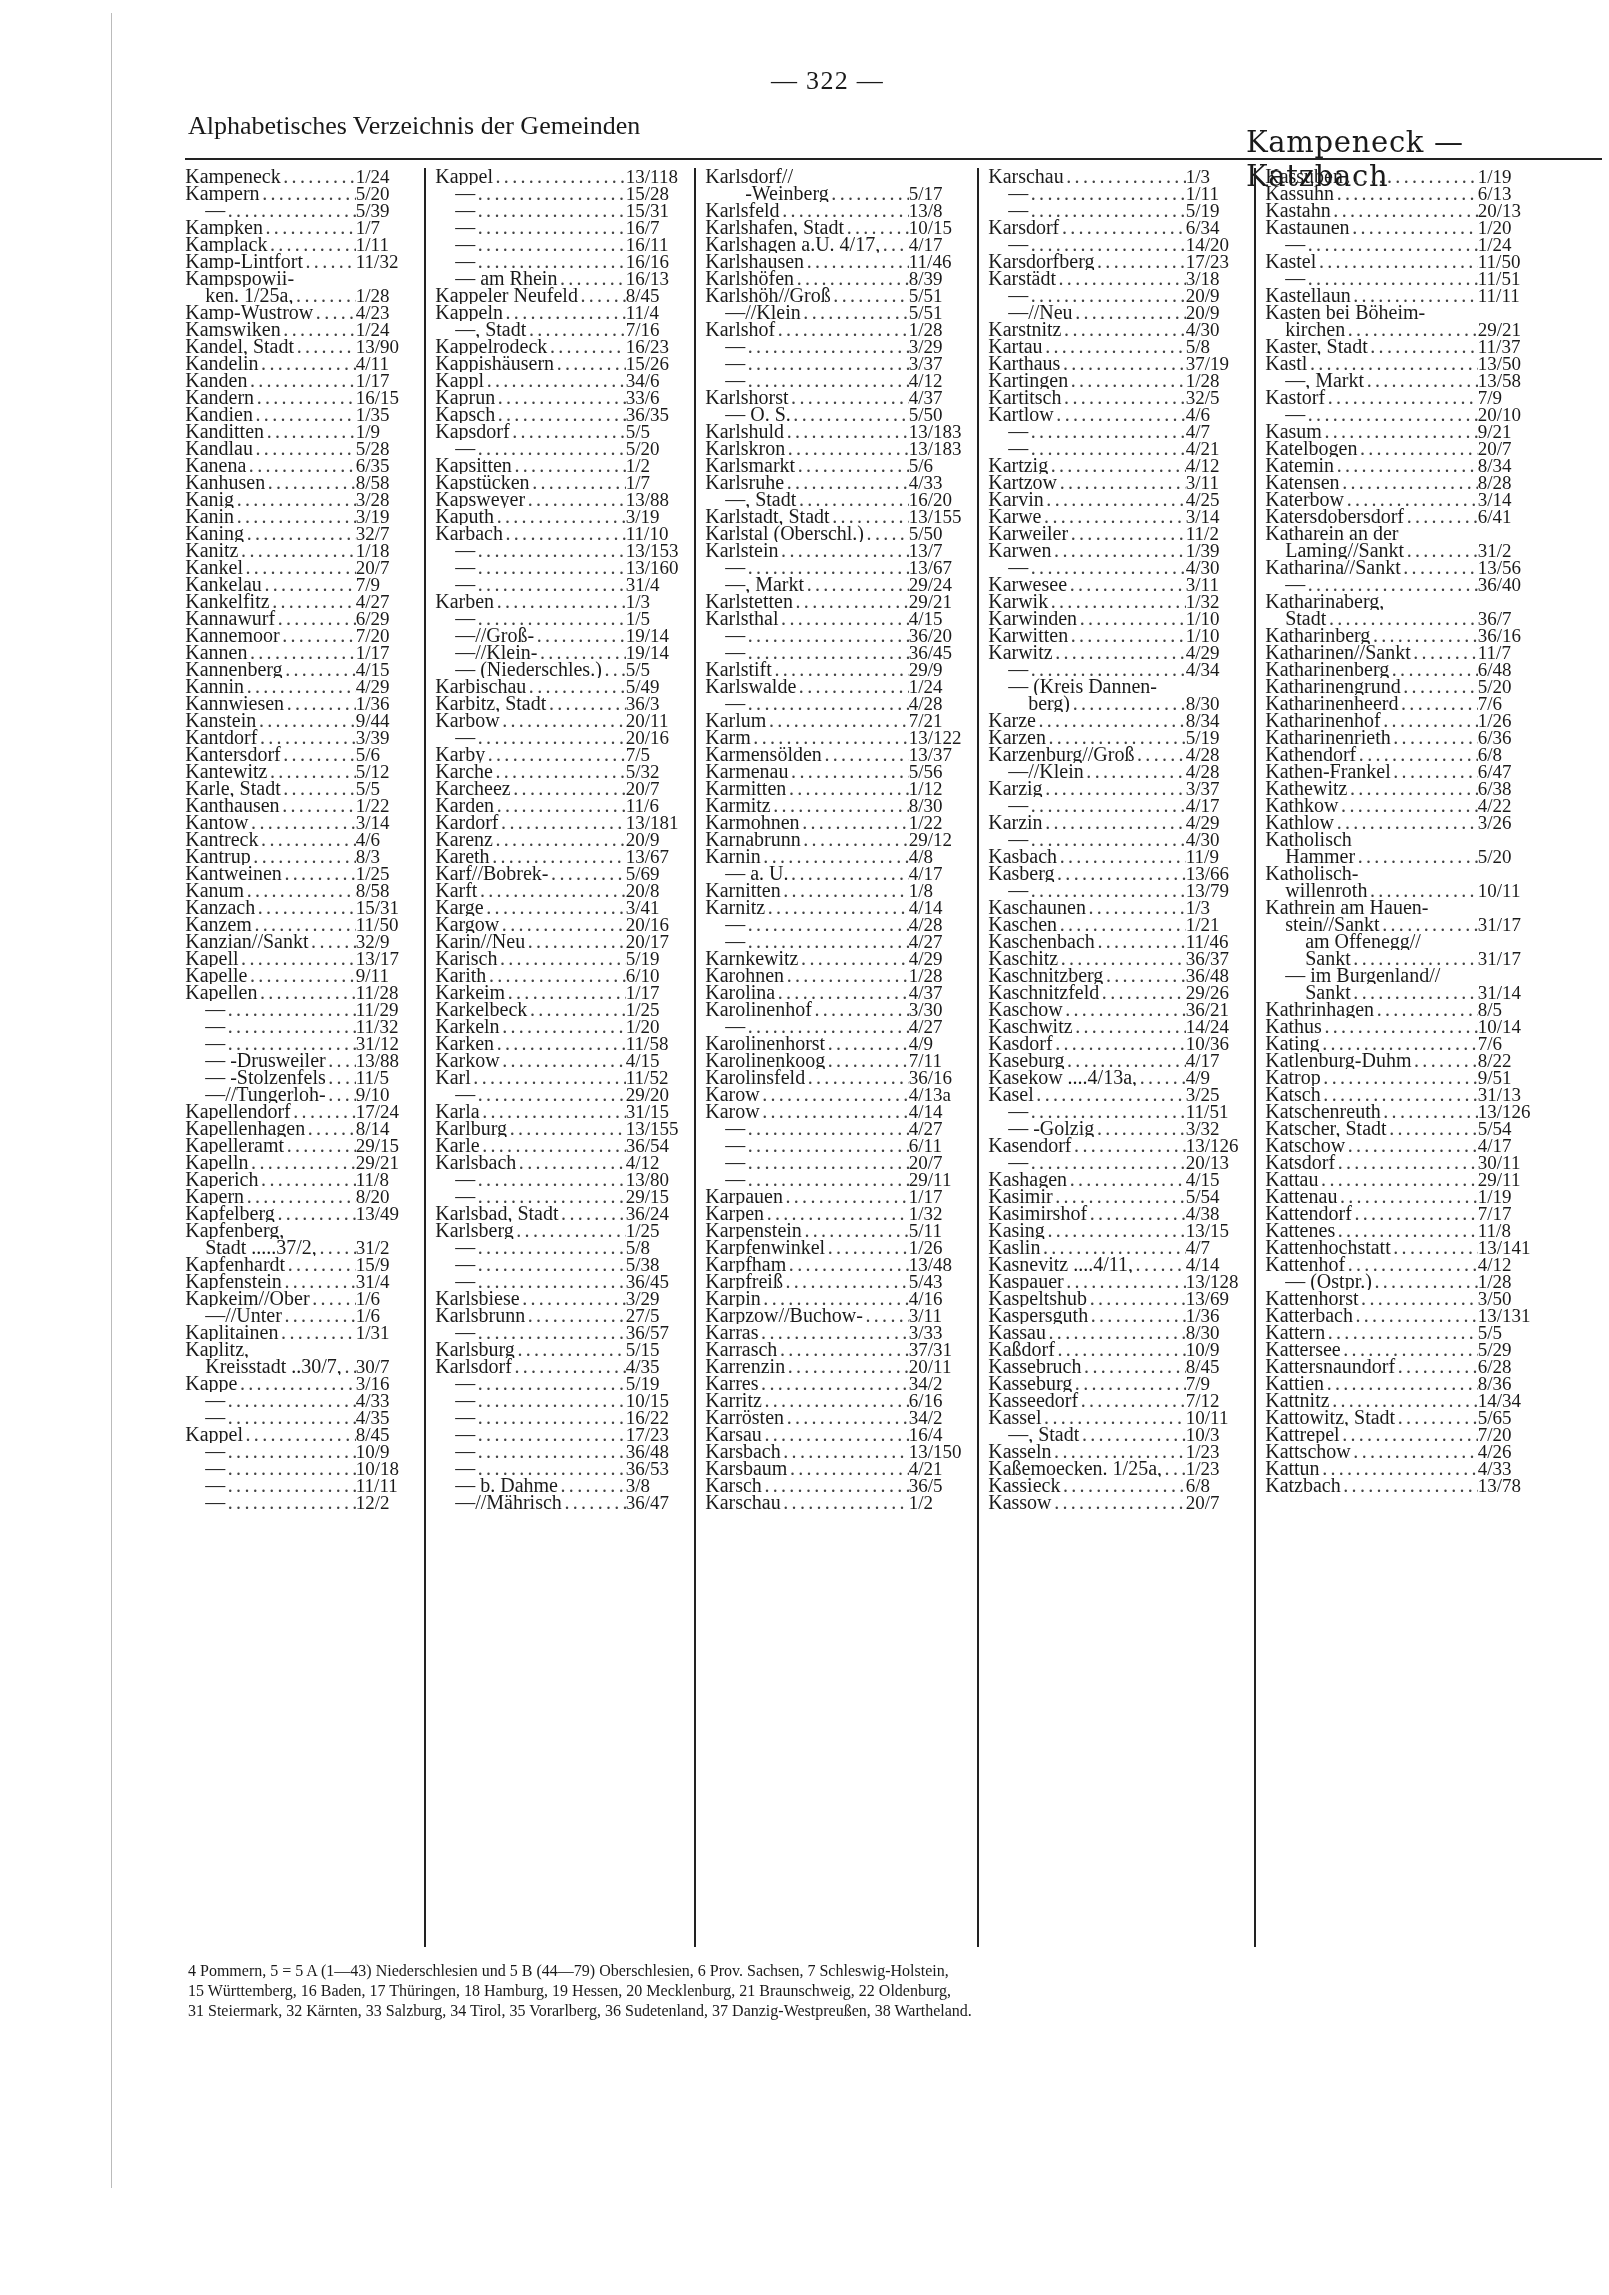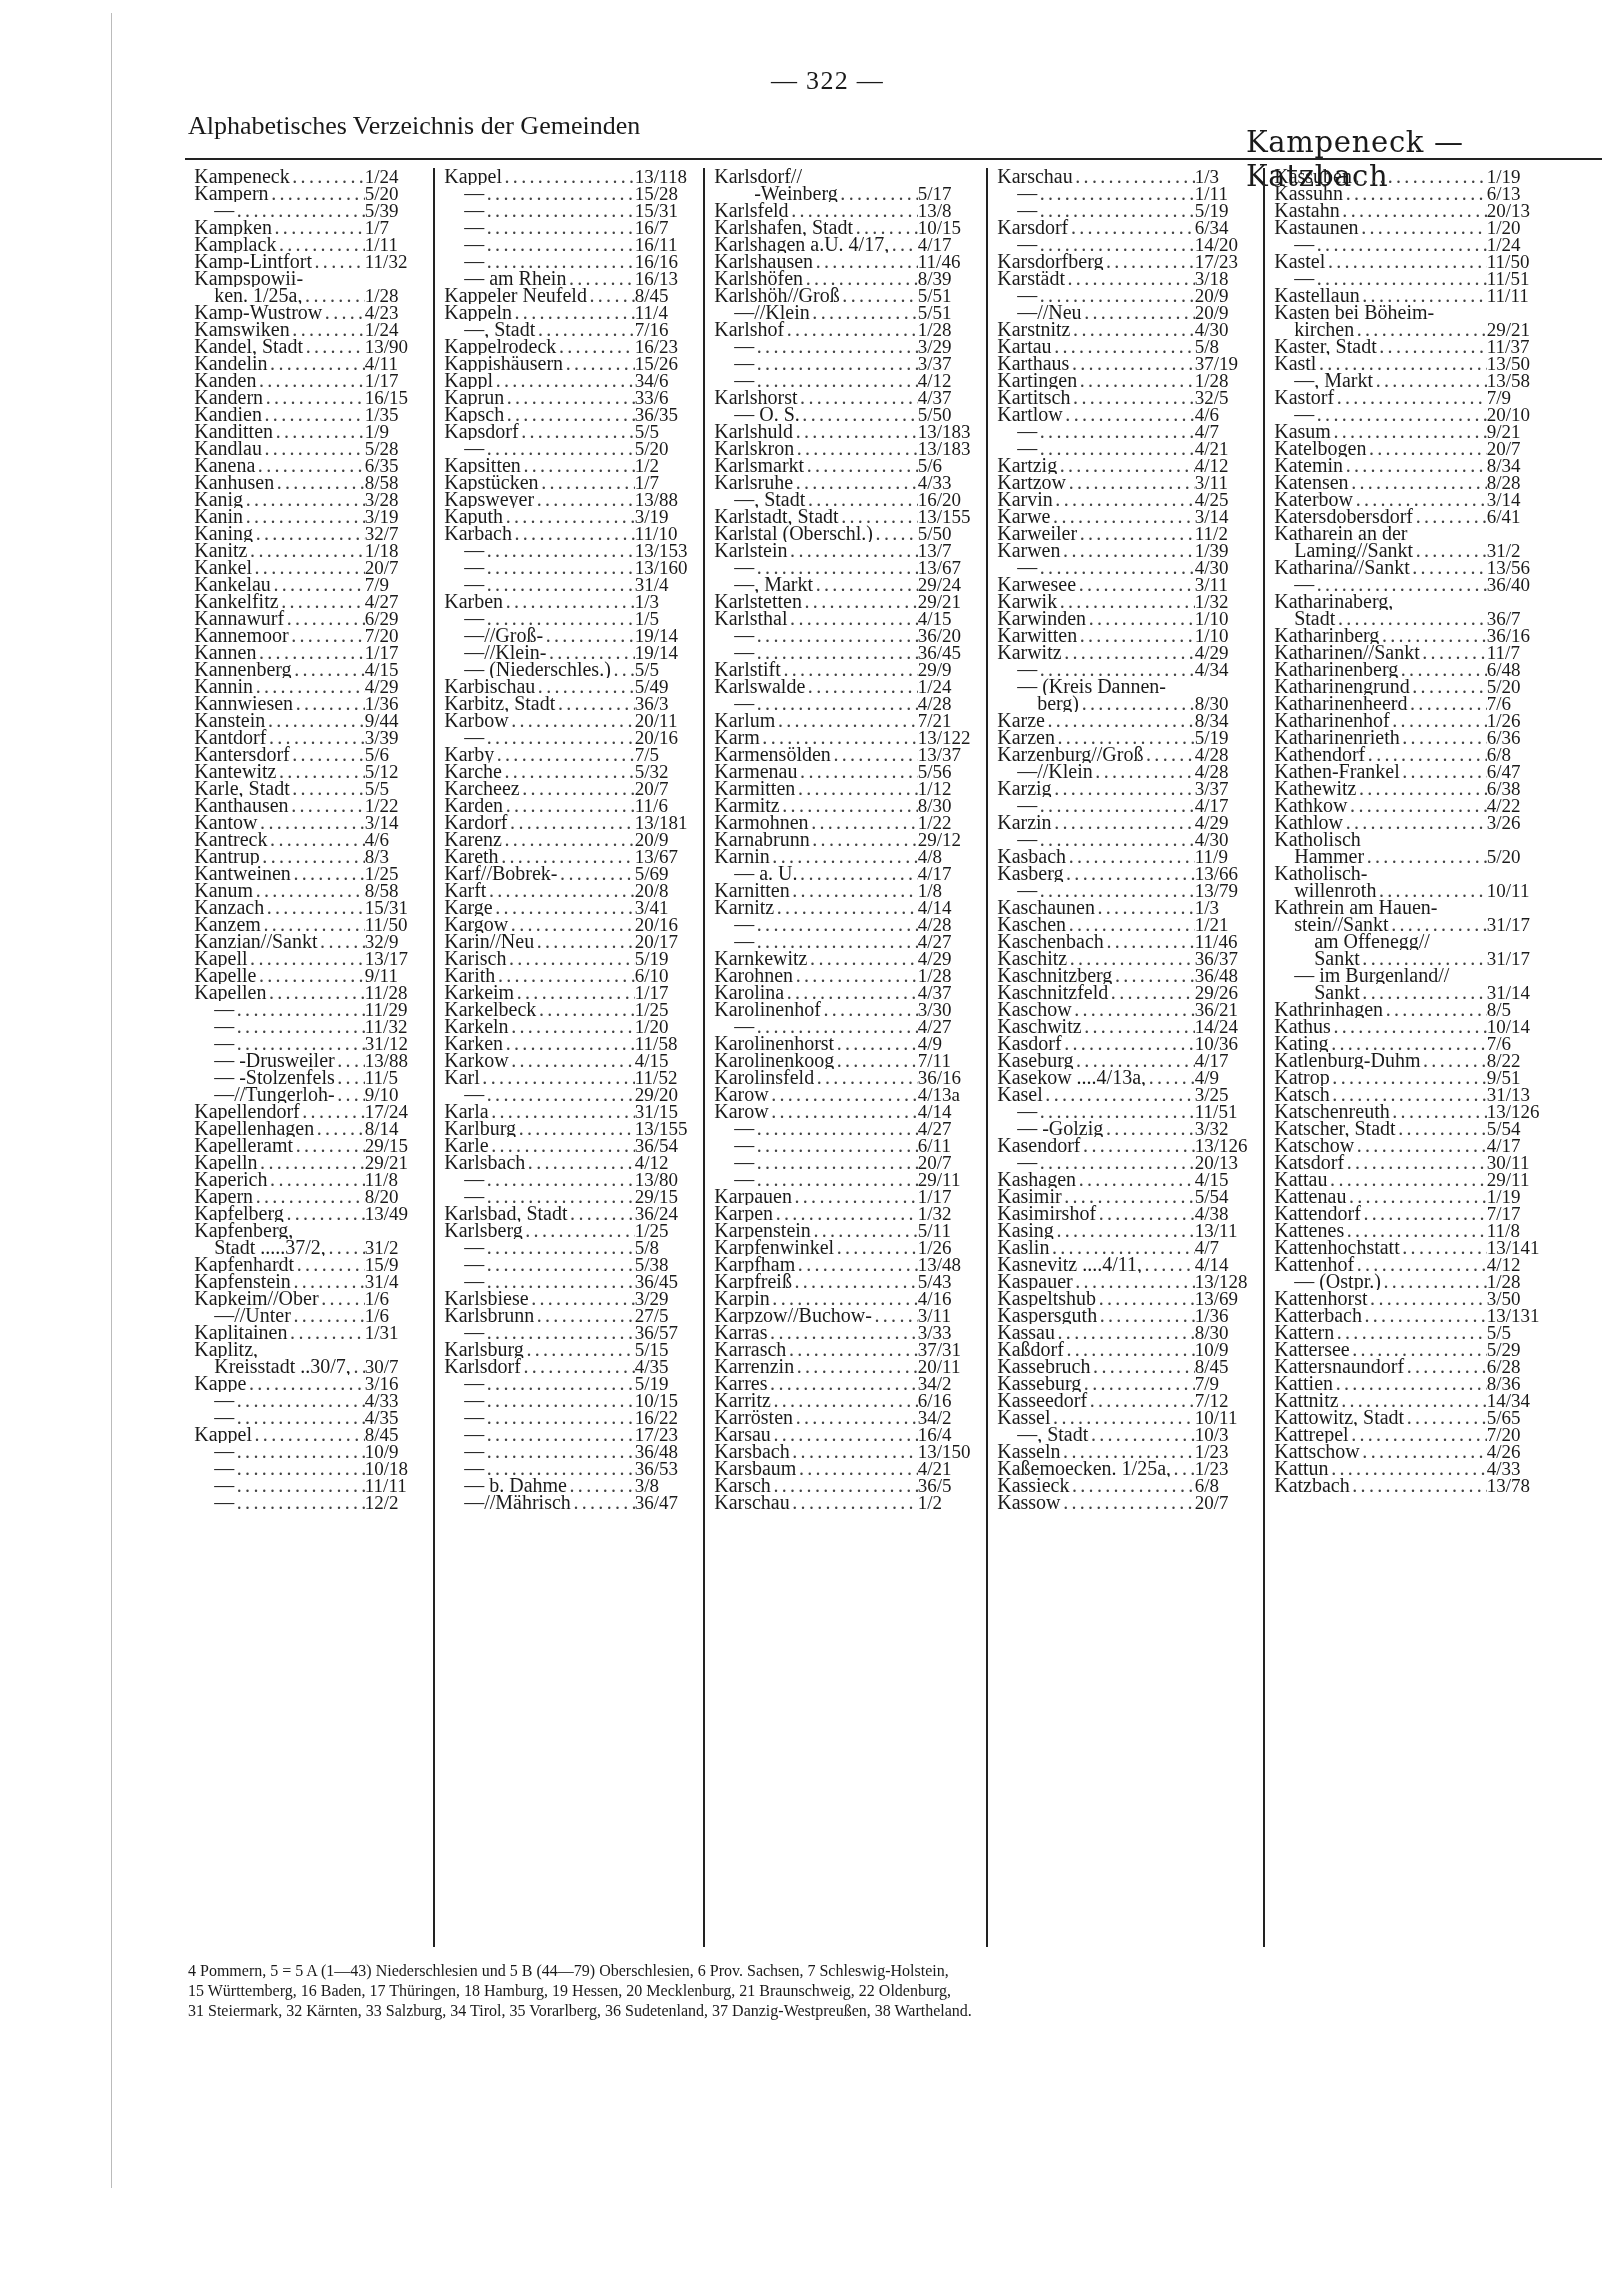--- a/index.html
+++ b/index.html
@@ -3,21 +3,21 @@
 <meta charset="utf-8">
 <style>
   html, body { margin:0; padding:0; background:#fff; }
   body { width:1609px; height:2295px; position:relative; overflow:hidden;
          font-family:"Liberation Serif","DejaVu Serif",serif; color:#1a1a1a; }
   .page-num { position:absolute; left:771px; top:66px; font-size:26px; letter-spacing:1.3px; }
   .vline-left { position:absolute; left:111px; top:13px; width:1.3px; height:2175px; background:#bbb; }
   .running-head { position:absolute; left:188px; top:111px; font-size:26px; }
   .range-head { position:absolute; left:1246px; top:125px; font-size:29px; letter-spacing:0.7px; font-family:"DejaVu Serif",serif; }
   .rule { position:absolute; left:185px; top:158px; width:1417px; height:2px; background:#222; }
-  .cols { position:absolute; left:185px; top:168px; width:1417px; height:1779px; display:flex; }
+  .cols { position:absolute; left:176px; top:168px; width:1417px; height:1779px; display:flex; }
   .col { flex:0 0 auto; padding:0 9.2px; box-sizing:border-box; border-right:2.6px solid #222; }
   .col:last-child { border-right:none; }
   .entry { display:flex; align-items:baseline; font-size:20px; line-height:17px; height:17px; white-space:nowrap; overflow:hidden; }
   .entry .name { flex:0 0 auto; }
   .entry .dots { flex:1 1 auto; overflow:hidden; color:#444; letter-spacing:3.3px; padding:0 2.6px; }
   .entry .dots::after { content:"...................................................................."; }
   .entry .ref { flex:0 0 auto; font-size:19px; min-width:59px; text-align:left; }
   .entry.cont .dots::after { content:""; }
   .entry.indent .name { padding-left:20px; }
   .entry.indent2 .name { padding-left:40px; }
@@ -1531,21 +1531,21 @@
         <span class="ref">5/54</span>
       </div>
       <div class="entry ">
         <span class="name">Kasimirshof</span>
         <span class="dots"></span>
         <span class="ref">4/38</span>
       </div>
       <div class="entry ">
         <span class="name">Kasing</span>
         <span class="dots"></span>
-        <span class="ref">13/11</span>
+        <span class="ref">13/15</span>
       </div>
       <div class="entry ">
         <span class="name">Kaslin</span>
         <span class="dots"></span>
         <span class="ref">4/7</span>
       </div>
       <div class="entry ">
         <span class="name">Kasnevitz ....4/11,</span>
         <span class="dots"></span>
         <span class="ref">4/14</span>

